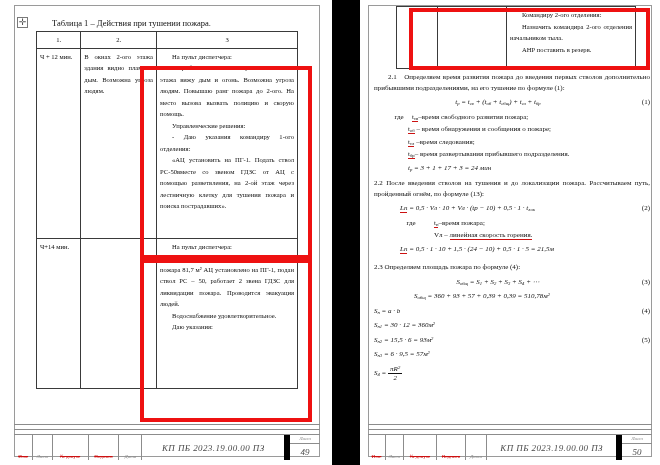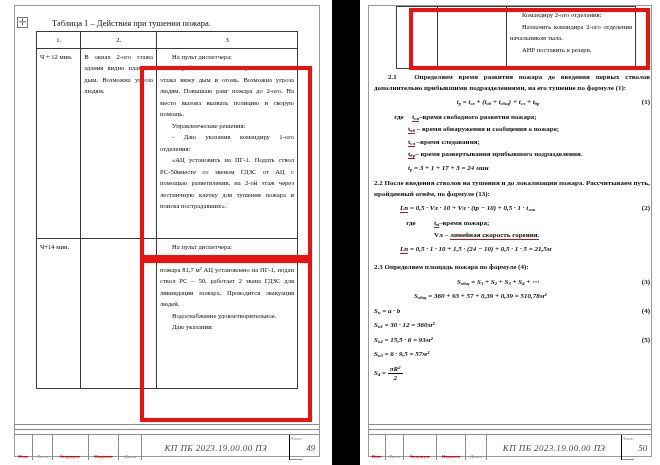--- a/index.html
+++ b/index.html
@@ -110,26 +110,26 @@
     display: flex; flex-direction: column; justify-content: flex-end;
     padding: 0 1px 1px 1px;
     position: relative;
   }
   .stamp .sm-col .lbl { font-size: 5px; text-align: center; white-space: nowrap; }
   .stamp .sm-col .lbl.red { color: #cc1111; text-decoration: line-through; }
   .stamp .sm-col .lbl.gray { color: #8a8a8a; font-style: italic; }
   .stamp .mid {
     flex: 1;
     display: flex; align-items: center; justify-content: center;
-    border-right: 1px solid #000000;
+    border-right: 6px solid #000000;
     font-size: 9px; font-style: italic; letter-spacing: .4px; color: #4a4a4a;
   }
   .stamp .pg {
     width: 30px;
-    display: flex; flex-direction: row;
+    display: flex; flex-direction: column;
   }
   .stamp .pg .pg-lbl {
     font-size: 5px; font-style: italic; color: #8a8a8a;
     text-align: center; border-bottom: 1px solid #8c8c8c; line-height: 8px;
   }
   .stamp .pg .pg-num {
     flex: 1; display: flex; align-items: center; justify-content: center;
     font-size: 9px; font-style: italic; color: #4a4a4a;
   }
   .stamp-rows { position: absolute; left: 0; bottom: 26px; width: 100%; }
@@ -157,21 +157,20 @@
     line-height: 1.75;
     color: #111;
     height: 62px;
   }
   .body-text {
     position: absolute;
     left: 14px; right: 10px;
     font-size: 7px;
     line-height: 1.5;
     color: #111;
-    font-weight: bold;
   }
   .para { text-align: justify; text-align-last: left; margin: 0 0 3px 0; }
   .para .lead { padding-left: 14px; }
   .fml {
     display: flex; align-items: center;
     font-style: italic;
     margin: 4px 0;
   }
   .fml .expr { flex: 1; text-align: center; white-space: nowrap; }
   .fml .tag { width: 28px; text-align: right; font-style: normal; }

